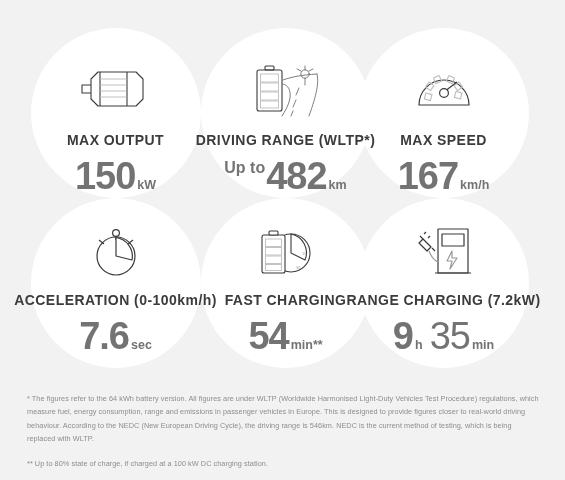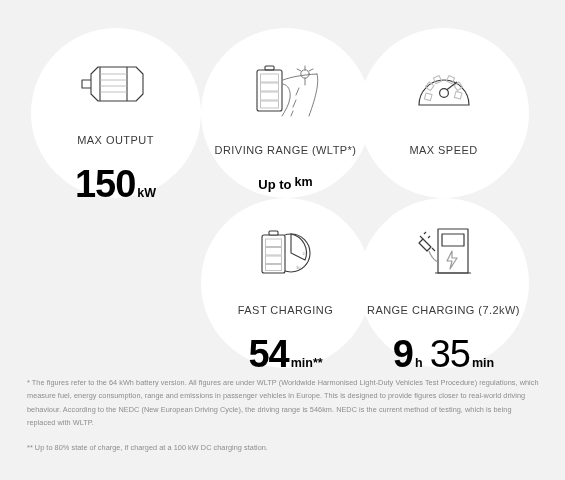--- a/index.html
+++ b/index.html
@@ -52,67 +52,68 @@
   .icon-wrap {
     height: 78px;
     display: flex;
     align-items: center;
     justify-content: center;
     margin-top: 22px;
   }
   .cell.r1 .icon-wrap { margin-top: 18px; height: 72px; }
 
   .label {
-    font-size: 11px;
+    font-size: 14px;
     letter-spacing: .45px;
     color: #3b3b3b;
     text-align: center;
     white-space: nowrap;
-    margin-top: 16px;
+    margin-top: 4px;
+    font-weight: bold;
   }
 
   .value {
-    margin-top: 19px;
+    margin-top: 9px;
     display: flex;
     align-items: baseline;
     justify-content: center;
-    color: #000000;
+    color: #737373;
     white-space: nowrap;
   }
   .num {
     font-size: 38px;
     font-weight: bold;
     letter-spacing: -1px;
     line-height: 1;
   }
   .unit {
     font-size: 12.5px;
     font-weight: bold;
     margin-left: 2px;
     letter-spacing: 0;
   }
   .prefix {
-    font-size: 13px;
+    font-size: 16px;
     font-weight: bold;
     align-self: flex-start;
     margin-top: 2px;
     margin-right: 1px;
   }
   .num2 {
     font-size: 38px;
     font-weight: normal;
     letter-spacing: -1px;
     line-height: 1;
     margin-left: 7px;
   }
 
   .notes {
     position: absolute;
     left: 27px;
-    top: 376px;
+    top: 392px;
     width: 512px;
   }
   .note {
     font-size: 7.3px;
     line-height: 1.85;
     color: #8d8d8d;
     letter-spacing: .05px;
   }
   .note.second { margin-top: 11px; }
 
@@ -174,20 +175,21 @@
               <path d="M52 28 l-3 7 M49 40 l-3 7 M46 51 l-2 5"></path>
               <circle cx="58" cy="14" r="4.2"></circle>
               <line x1="58" y1="18" x2="58" y2="25"></line>
               <path d="M54 11 l-4 -2 M62 11 l4 -2 M58 10 l0 -4"></path>
             </g>
           </svg>
         </div>
         <div class="label">DRIVING RANGE (WLTP*)</div>
         <div class="value">
           <span class="prefix">Up to</span>
+          <span class="num">482</span>
           <span class="unit">km</span>
         </div>
       </div>
     </div>
 
     <div class="cell r0 c2">
       <div class="disc"></div>
       <div class="cell-inner">
         <div class="icon-wrap">
           <svg width="60" height="56" viewBox="0 0 60 56">
@@ -202,23 +204,48 @@
               <path d="M45 21 l3.6 5 l-5 3.6 l-3.6 -5 Z"></path>
               <path d="M48 32 l-1.6 6 l-6 -1.6 l1.6 -6 Z"></path>
             </g>
             <g fill="none" stroke="#3a3a3a" stroke-width="1.2">
               <circle cx="30" cy="32" r="4.4"></circle>
               <path d="M32.5 29 L43 21"></path>
             </g>
           </svg>
         </div>
         <div class="label">MAX SPEED</div>
-      </div>
-    </div>
-
+        <div class="value">
+          <span class="num">167</span>
+          <span class="unit">km/h</span>
+        </div>
+      </div>
+    </div>
+
+    <div class="cell r1 c0">
+      <div class="disc"></div>
+      <div class="cell-inner">
+        <div class="icon-wrap">
+          <svg width="56" height="56" viewBox="0 0 56 56">
+            <g fill="none" stroke="#3a3a3a" stroke-width="1.2" stroke-linejoin="round">
+              <circle cx="28" cy="32" r="19"></circle>
+              <circle cx="28" cy="9" r="3.4"></circle>
+              <line x1="28" y1="12.5" x2="28" y2="16"></line>
+              <path d="M11 16 l5 4 M45 16 l-5 4"></path>
+              <path d="M28 32 L28 13.5 A19 19 0 0 1 44 36 Z" fill="#ffffff"></path>
+            </g>
+          </svg>
+        </div>
+        <div class="label">ACCELERATION (0-100km/h)</div>
+        <div class="value">
+          <span class="num">7.6</span>
+          <span class="unit">sec</span>
+        </div>
+      </div>
+    </div>
 
     <div class="cell r1 c1">
       <div class="disc"></div>
       <div class="cell-inner">
         <div class="icon-wrap">
           <svg width="62" height="56" viewBox="0 0 62 56">
             <g fill="none" stroke="#3a3a3a" stroke-width="1.1">
               <circle cx="36" cy="29" r="19"></circle>
               <path d="M36 29 L36 10 A19 19 0 0 1 50 36 Z" fill="#ffffff"></path>
             </g>

